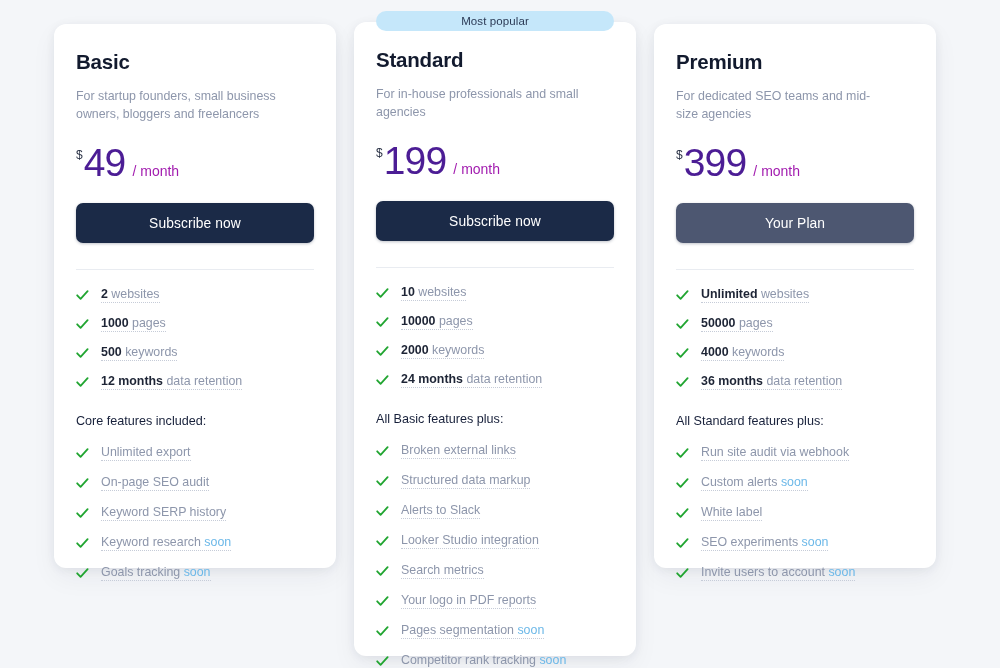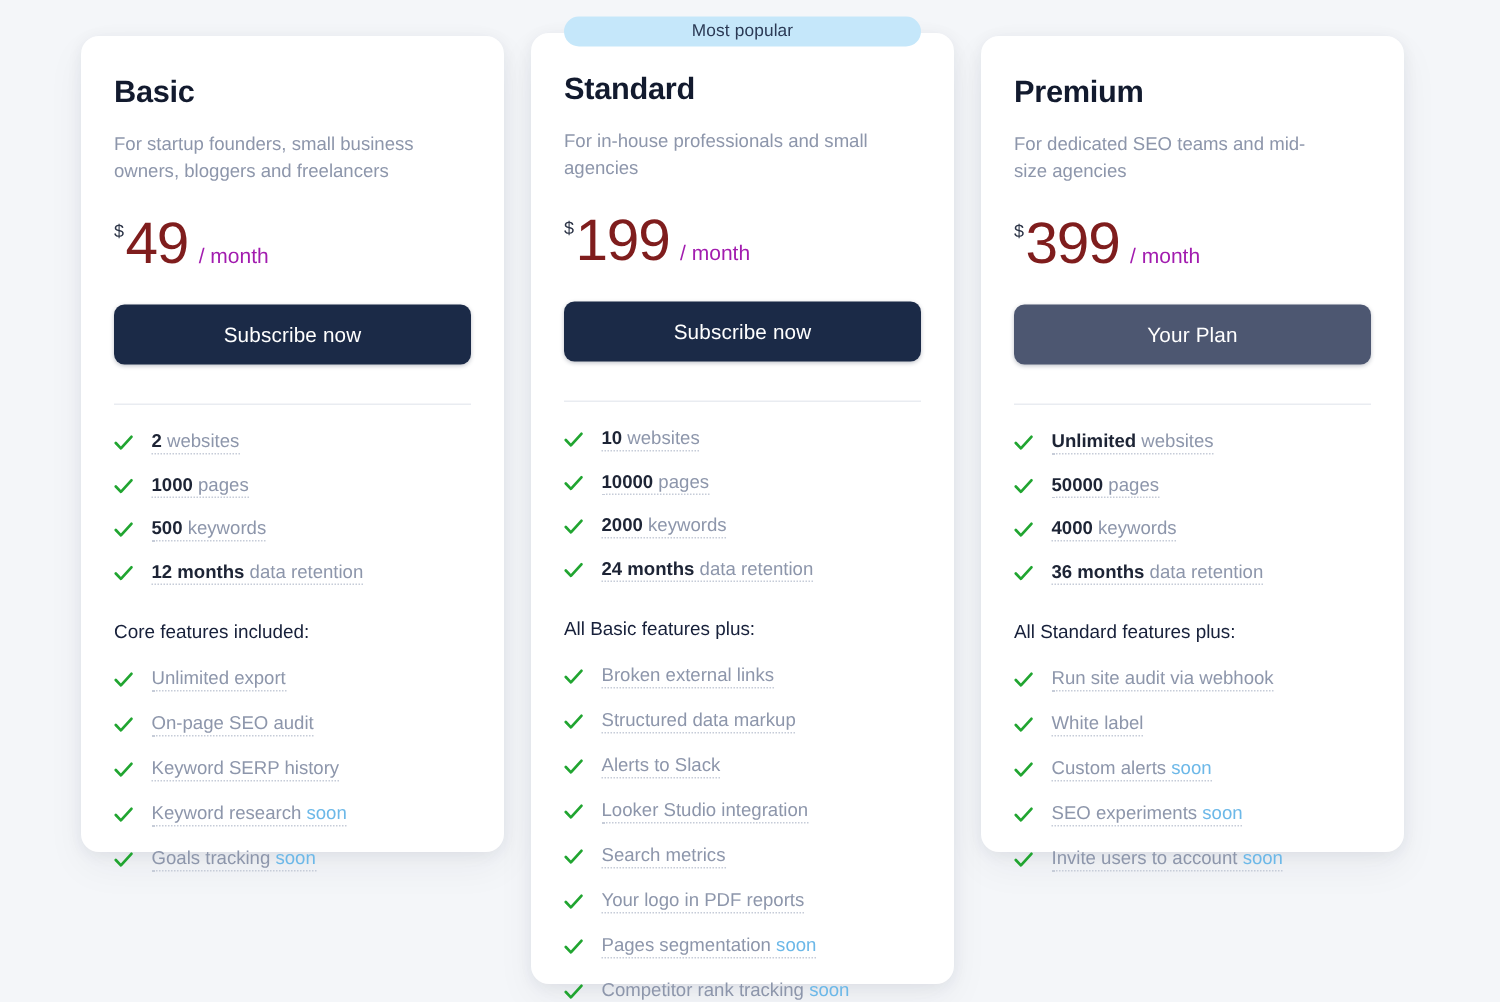--- a/index.html
+++ b/index.html
@@ -81,21 +81,21 @@
     font-size: 12px;
     color: #2b3346;
     position: relative;
     top: -17px;
     margin-right: 1px;
   }
 
   .amount {
     font-size: 39px;
     font-weight: 300;
-    color: #7f1d1d;
+    color: #4c1d95;
     letter-spacing: -0.8px;
     line-height: 1;
   }
 
   .per-month {
     font-size: 14px;
     color: #a21caf;
     margin-left: 7px;
   }
 
@@ -436,36 +436,36 @@
             </svg>
           </span>
           <span class="feat-text">Run site audit via webhook</span>
         </div>
         <div class="feat-row">
           <span class="check">
             <svg width="13" height="11" viewBox="0 0 13 11">
               <path d="M1.2 5.3 L4.6 8.9 L11.6 1.2" fill="none" stroke="#21a531" stroke-width="1.8" stroke-linecap="round" stroke-linejoin="round"></path>
             </svg>
           </span>
+          <span class="feat-text">Custom alerts<span class="soon"> soon</span></span>
+        </div>
+        <div class="feat-row">
+          <span class="check">
+            <svg width="13" height="11" viewBox="0 0 13 11">
+              <path d="M1.2 5.3 L4.6 8.9 L11.6 1.2" fill="none" stroke="#21a531" stroke-width="1.8" stroke-linecap="round" stroke-linejoin="round"></path>
+            </svg>
+          </span>
           <span class="feat-text">White label</span>
         </div>
         <div class="feat-row">
           <span class="check">
             <svg width="13" height="11" viewBox="0 0 13 11">
               <path d="M1.2 5.3 L4.6 8.9 L11.6 1.2" fill="none" stroke="#21a531" stroke-width="1.8" stroke-linecap="round" stroke-linejoin="round"></path>
             </svg>
           </span>
-          <span class="feat-text">Custom alerts<span class="soon"> soon</span></span>
-        </div>
-        <div class="feat-row">
-          <span class="check">
-            <svg width="13" height="11" viewBox="0 0 13 11">
-              <path d="M1.2 5.3 L4.6 8.9 L11.6 1.2" fill="none" stroke="#21a531" stroke-width="1.8" stroke-linecap="round" stroke-linejoin="round"></path>
-            </svg>
-          </span>
           <span class="feat-text">SEO experiments<span class="soon"> soon</span></span>
         </div>
         <div class="feat-row">
           <span class="check">
             <svg width="13" height="11" viewBox="0 0 13 11">
               <path d="M1.2 5.3 L4.6 8.9 L11.6 1.2" fill="none" stroke="#21a531" stroke-width="1.8" stroke-linecap="round" stroke-linejoin="round"></path>
             </svg>
           </span>
           <span class="feat-text">Invite users to account<span class="soon"> soon</span></span>
         </div>

